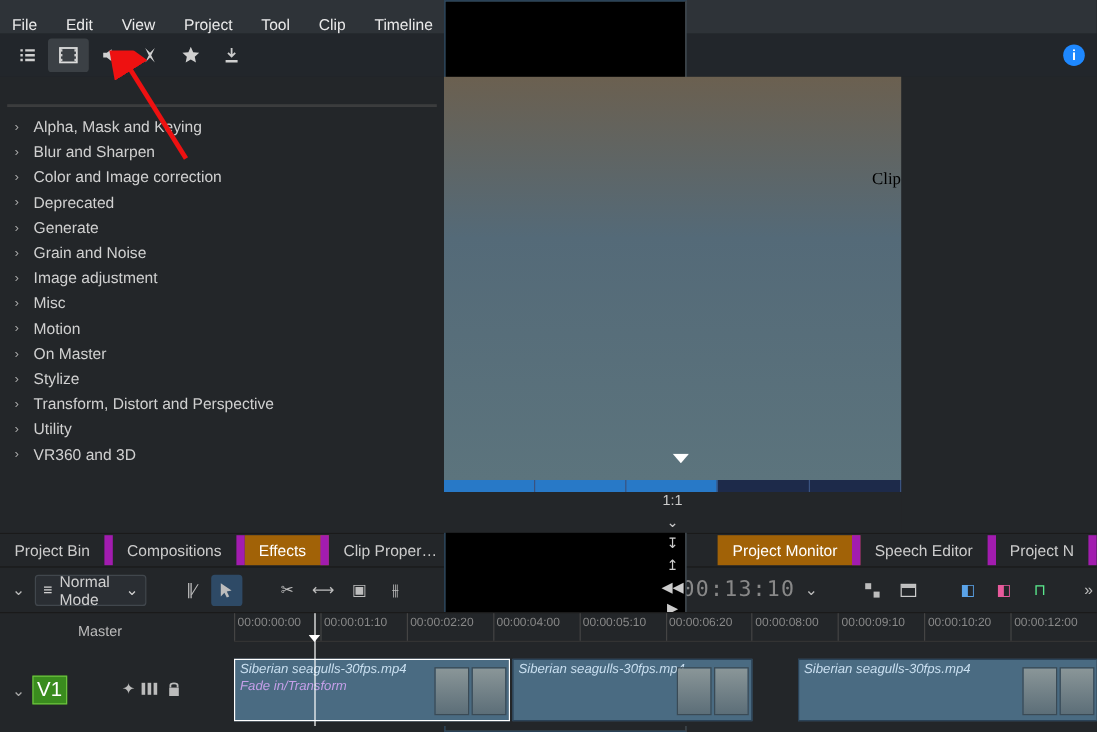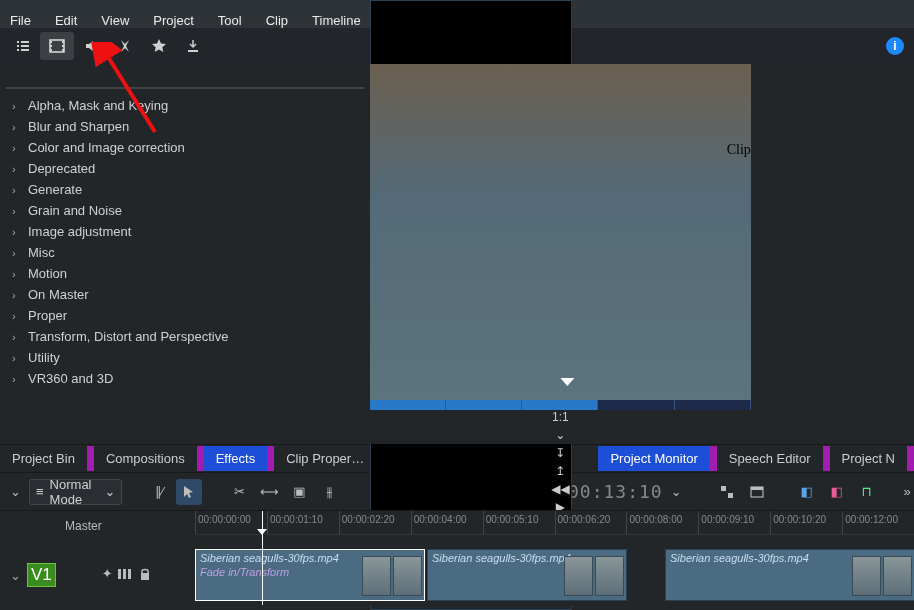--- a/index.html
+++ b/index.html
@@ -28,21 +28,21 @@
   .water-label { position:absolute; top:78px; right:0; color:#000; font-size:14px; font-family:serif;}
   .scrub-bar { height:10px; background:#1d2a4a; position:relative;}
   .scrub-fill { position:absolute; left:0; top:0; bottom:0; background:#2879c7;}
   .scrub-ticks { position:absolute; inset:0; display:flex;}
   .scrub-ticks span { flex:1; border-right:1px solid #3a5380;}
   .monitor-controls { height:34px; display:flex; align-items:center; gap:4px; padding:0 6px; background:#232629;flex-direction:column;}
   .mc-btn { width:24px; height:24px; display:flex; align-items:center; justify-content:center; color:#ccc; cursor:pointer; font-size:12px;}
   .mc-label { font-size:12px; color:#ccc; padding:0 4px;}
   .tabbar { height:28px; display:flex; align-items:center; background:#232629; border-top:1px solid #1a1a1a;}
   .tab { padding: 5px 12px; color:#ccc; border-right:7px solid #a21caf; cursor:pointer; font-size:13px; white-space:nowrap;}
-  .tab.active { background:#1d4ed8; color:#fff;text-align:center;}
+  .tab.active { background:#a16207; color:#fff;text-align:center;}
   .tab.nav { width:22px; text-align:center; padding:5px 0;}
   .toolbar2 { height:38px; display:flex; align-items:center; background:#232629; padding:0 6px; gap:8px; border-top:1px solid #1a1a1a;}
   .t2-group { display:flex; align-items:center; gap:4px;}
   .t2-btn { width:26px; height:26px; display:flex; align-items:center; justify-content:center; color:#bdbdbd; cursor:pointer; border-radius:3px;}
   .t2-btn.sel { background:#2e4a66;}
   .dropdown { display:flex; align-items:center; background:#2a2e33; border:1px solid #41474d; height:26px; padding:0 6px; gap:6px; border-radius:3px; cursor:pointer;}
   .timecode { font-family:monospace; font-size:18px; letter-spacing:1px; color:#6fa3d0;}
   .vsep { width:1px; height:22px; background:#444; margin:0 4px;}
   .timeline { height:95px; background:#232629; position:relative; border-top:1px solid #1a1a1a;}
   .master-lbl { position:absolute; left:65px; top:8px; color:#bbb; font-size:12px;}
@@ -175,21 +175,21 @@
         <div class="tree-item">
           <span class="tree-caret">›</span>
           <span>Motion</span>
         </div>
         <div class="tree-item">
           <span class="tree-caret">›</span>
           <span>On Master</span>
         </div>
         <div class="tree-item">
           <span class="tree-caret">›</span>
-          <span>Proper</span>
+          <span>Stylize</span>
         </div>
         <div class="tree-item">
           <span class="tree-caret">›</span>
           <span>Transform, Distort and Perspective</span>
         </div>
         <div class="tree-item">
           <span class="tree-caret">›</span>
           <span>Utility</span>
         </div>
         <div class="tree-item">

